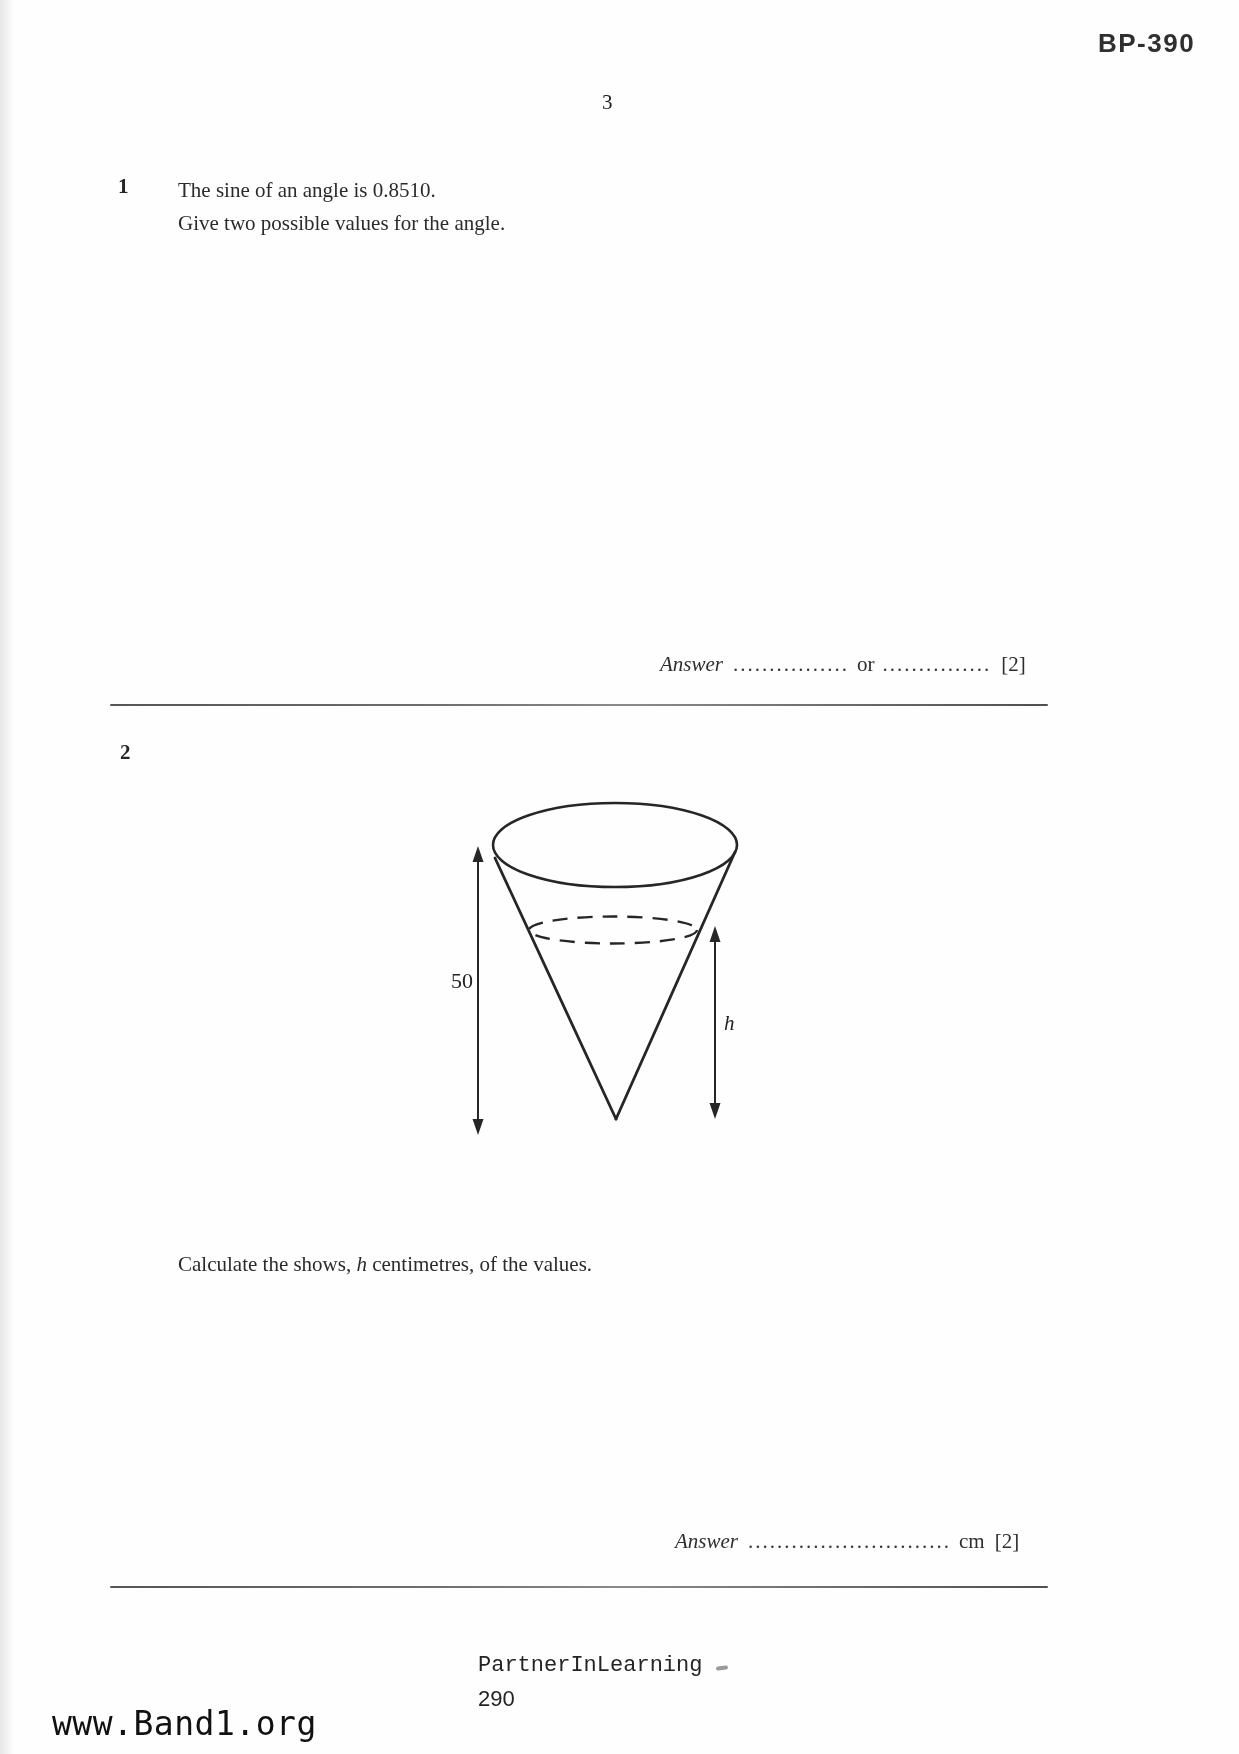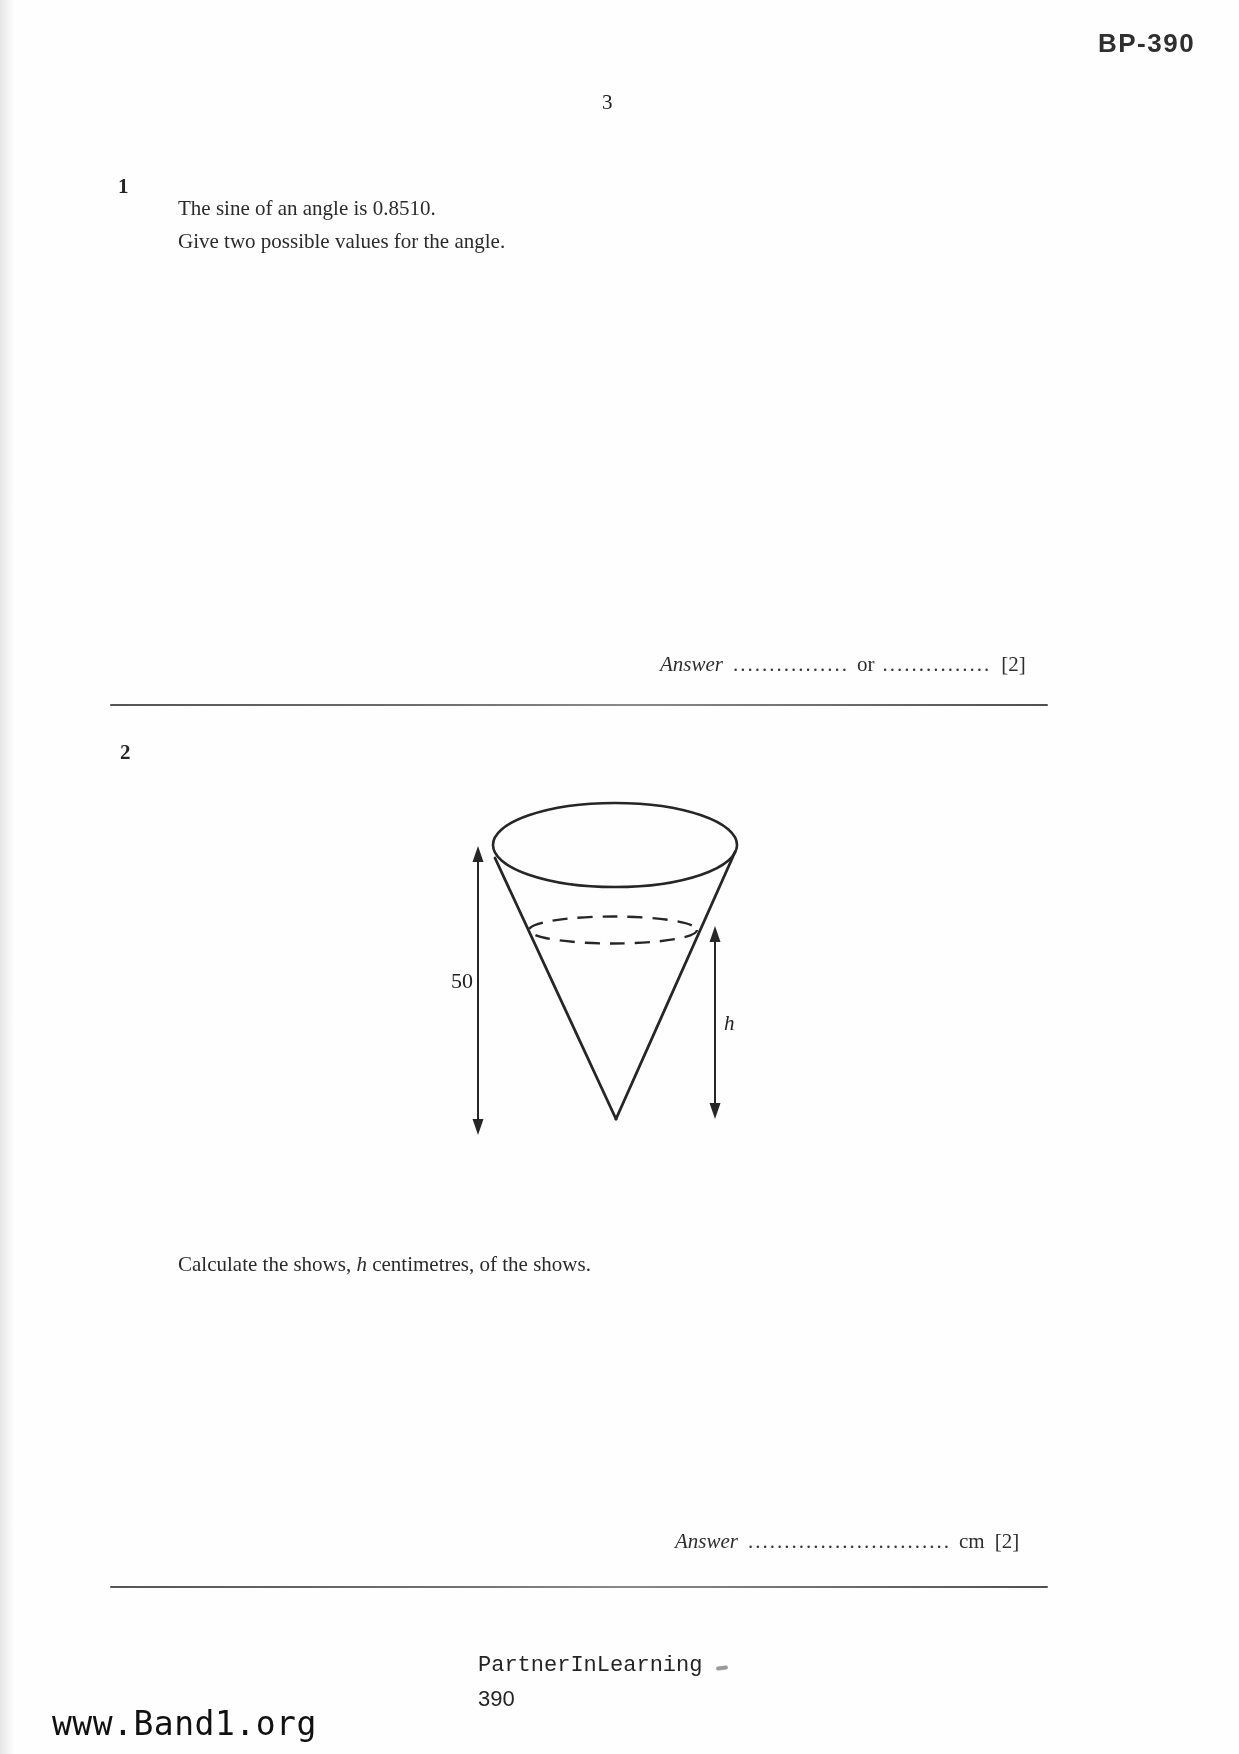--- a/index.html
+++ b/index.html
@@ -22,21 +22,21 @@
   .abs{position:absolute;}
   .doc-ref{
     left:1098px;top:28px;
     font-family:"Liberation Sans", sans-serif;
     font-size:26px;font-weight:600;letter-spacing:1.5px;color:#2f2f2f;
   }
   .page-num{left:602px;top:90px;font-size:21px;color:#222;}
   .q-number{font-weight:bold;font-size:21px;color:#252525;}
   .q-text{font-size:21px;color:#2b2b2b;line-height:33px;white-space:nowrap;}
   .q1-number{left:118px;top:174px;}
-  .q1-text{left:178px;top:192px;}
+  .q1-text{left:178px;top:174px;}
   .answer-row{
     display:flex;align-items:flex-end;
     font-size:21px;color:#2e2e2e;white-space:nowrap;
   }
   .answer-row .lbl{font-style:italic;margin-right:10px;}
   .answer-row .dots{letter-spacing:2px;color:#3a3a3a;margin-right:8px;}
   .answer-row .word{margin-right:8px;}
   .answer-row .marks{margin-left:2px;}
   .q1-answer{left:660px;top:652px;}
   .rule{
@@ -118,30 +118,30 @@
     <g>
       <line x1="715" y1="936" x2="715" y2="1109" stroke="#262626" stroke-width="2"></line>
       <polygon points="715,926 709.5,942 720.5,942" fill="#262626"></polygon>
       <polygon points="715,1119 709.5,1103 720.5,1103" fill="#262626"></polygon>
     </g>
     <text x="473" y="988" text-anchor="end" font-size="22">50</text>
     <text x="724" y="1030" font-size="21" font-style="italic">h</text>
   </svg>
 
   <div class="abs body-line q2-body2">
-    <span>Calculate the shows, </span><span class="var">h</span><span> centimetres, of the shows.</span>
+    <span>Calculate the shows, </span><span class="var">h</span><span> centimetres, of the values.</span>
   </div>
 
   <div class="abs answer-row q2-answer">
     <span class="lbl">Answer</span>
     <span class="dots">............................</span>
     <span class="word">cm</span>
     <span class="marks">[2]</span>
   </div>
 
   <div class="abs rule rule-2"></div>
 
   <div class="abs footer-partner">PartnerInLearning</div>
-  <div class="abs footer-code">390</div>
+  <div class="abs footer-code">290</div>
   <div class="abs footer-site">www.Band1.org</div>
   <div class="abs stray"></div>
 
 </div>
 
 </body></html>

